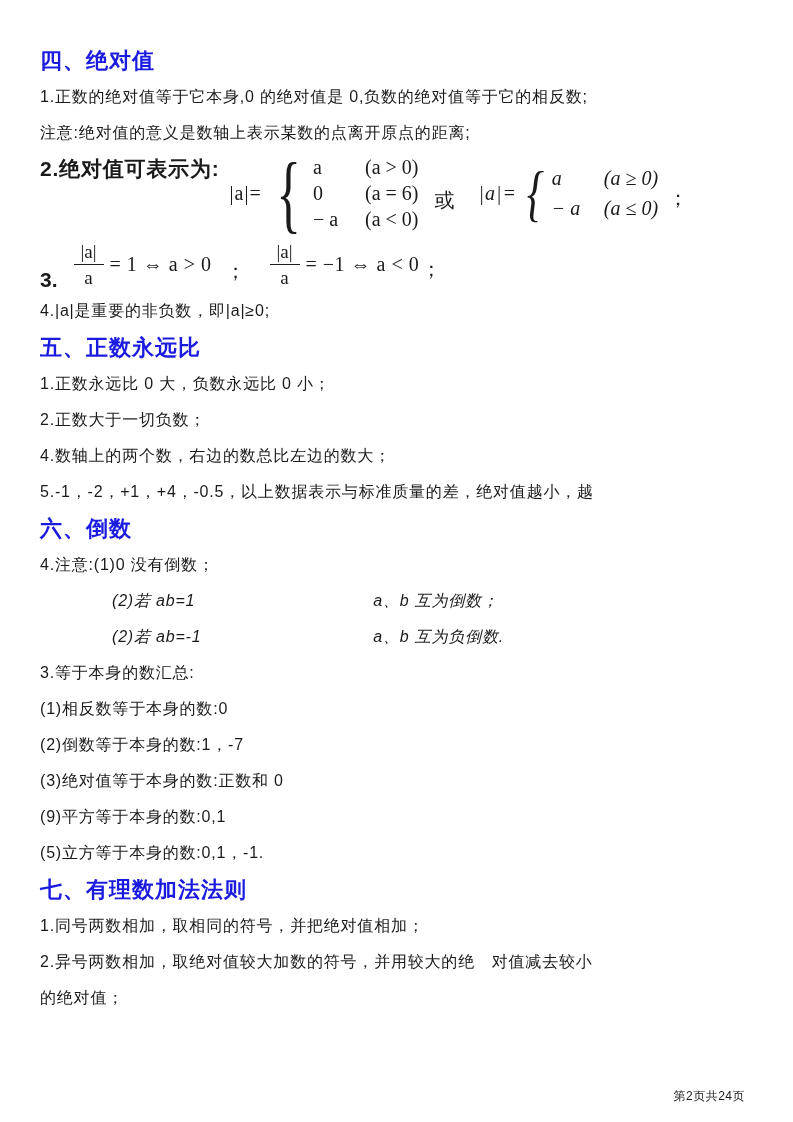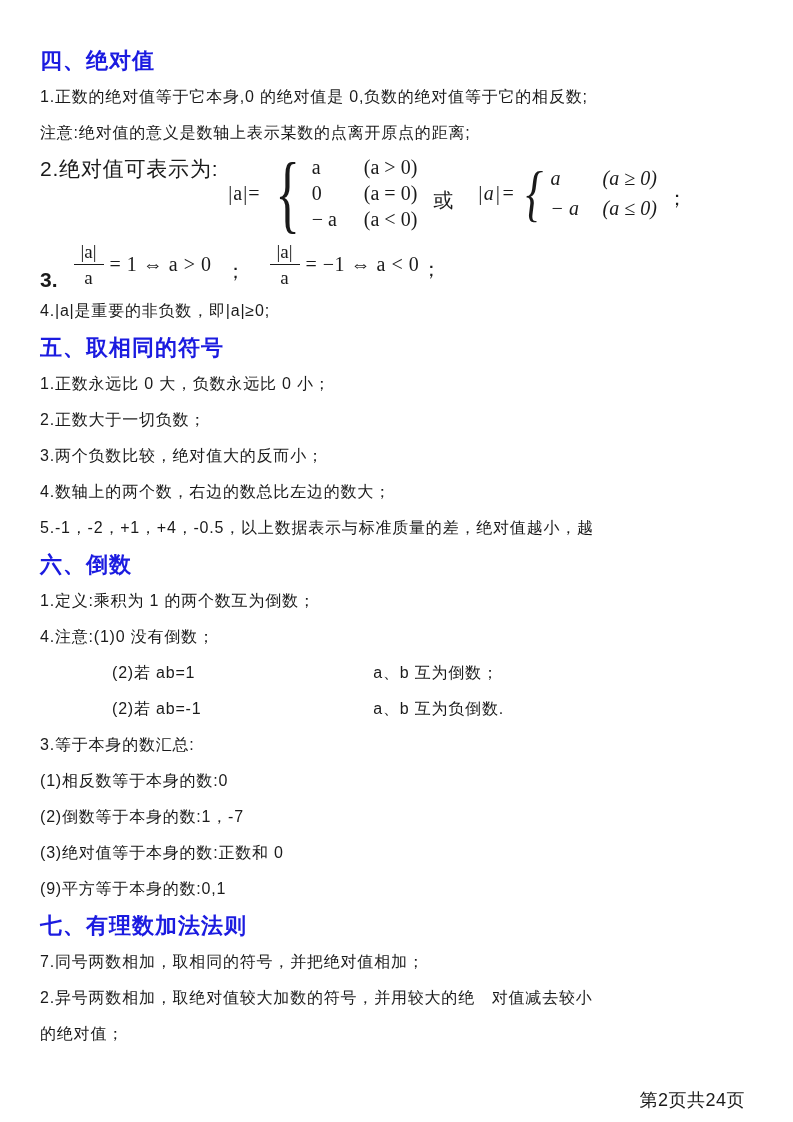--- a/index.html
+++ b/index.html
@@ -36,21 +36,21 @@
   .formula-row{
     display:flex;
     align-items:center;
     min-height:84px;
   }
   .flabel{
     align-self:flex-start;
     font-size:21px;
     line-height:36px;
     letter-spacing:0.8px;
-    font-weight:400;
+    font-weight:700;
     white-space:nowrap;
   }
   .pw{
     display:inline-flex;
     align-items:center;
     font-family:"Liberation Serif", serif;
     font-size:20px;
     margin-left:10px;
   }
   .pw .lhs{white-space:nowrap;letter-spacing:1px;}
@@ -89,27 +89,27 @@
   .frac{
     display:inline-flex;flex-direction:column;align-items:center;
     font-size:19px;line-height:21px;
   }
   .fnum{border-bottom:1.5px solid #1a1a1a;padding:0 7px 2px;}
   .fden{padding-top:2px;}
   .rhs{margin-left:6px;white-space:nowrap;letter-spacing:0.5px;}
   .fsep{margin:14px 24px 0 14px;}
   .rtail{margin-top:10px;margin-left:2px;}
   
-  .indent{padding-left:72px;}
+  .indent{padding-left:72px;font-style:italic;}
   .colA{display:inline-block;width:256px;}
   
   .footer{
     position:absolute;
     top:1088px;right:48px;
-    font-size:18px;
+    font-size:12px;
     letter-spacing:0.5px;
     font-weight:500;
   }
 </style>
 </head>
 <body>
 
 <div class="page">
 
   <h2 class="sec">四、绝对值</h2>
@@ -121,21 +121,21 @@
     <span class="pw">
       <span class="lhs">|a|=</span>
       <span class="brace b3">{</span>
       <span class="cases">
         <span class="case">
           <span>a</span>
           <span>(a &gt; 0)</span>
         </span>
         <span class="case">
           <span>0</span>
-          <span>(a = 0)</span>
+          <span>(a = 6)</span>
         </span>
         <span class="case">
           <span>− a</span>
           <span>(a &lt; 0)</span>
         </span>
       </span>
     </span>
     <span class="or">或</span>
     <span class="pw it">
       <span class="lhs">|a|=</span>
@@ -165,43 +165,42 @@
     <span class="frac">
       <span class="fnum">|a|</span>
       <span class="fden">a</span>
     </span>
     <span class="rhs">= −1 ⇔ a &lt; 0</span>
     <span class="rtail">；</span>
   </div>
 
   <p class="line">4.|a|是重要的非负数，即|a|≥0;</p>
 
-  <h2 class="sec">五、取相同的符号</h2>
+  <h2 class="sec">五、正数永远比</h2>
   <p class="line">1.正数永远比 0 大，负数永远比 0 小；</p>
   <p class="line">2.正数大于一切负数；</p>
-  <p class="line">3.两个负数比较，绝对值大的反而小；</p>
   <p class="line">4.数轴上的两个数，右边的数总比左边的数大；</p>
   <p class="line">5.-1，-2，+1，+4，-0.5，以上数据表示与标准质量的差，绝对值越小，越</p>
 
   <h2 class="sec">六、倒数</h2>
-  <p class="line">1.定义:乘积为 1 的两个数互为倒数；</p>
   <p class="line">4.注意:(1)0 没有倒数；</p>
   <p class="line indent">
     <span class="colA">(2)若 ab=1</span>
     <span>a、b 互为倒数；</span>
   </p>
   <p class="line indent">
     <span class="colA">(2)若 ab=-1</span>
     <span>a、b 互为负倒数.</span>
   </p>
   <p class="line">3.等于本身的数汇总:</p>
   <p class="line">(1)相反数等于本身的数:0</p>
   <p class="line">(2)倒数等于本身的数:1，-7</p>
   <p class="line">(3)绝对值等于本身的数:正数和 0</p>
   <p class="line">(9)平方等于本身的数:0,1</p>
+  <p class="line">(5)立方等于本身的数:0,1，-1.</p>
 
   <h2 class="sec">七、有理数加法法则</h2>
-  <p class="line">7.同号两数相加，取相同的符号，并把绝对值相加；</p>
+  <p class="line">1.同号两数相加，取相同的符号，并把绝对值相加；</p>
   <p class="line">2.异号两数相加，取绝对值较大加数的符号，并用较大的绝　对值减去较小</p>
   <p class="line">的绝对值；</p>
 
   <div class="footer">第2页共24页</div>
 </div>
 
 </body></html>

